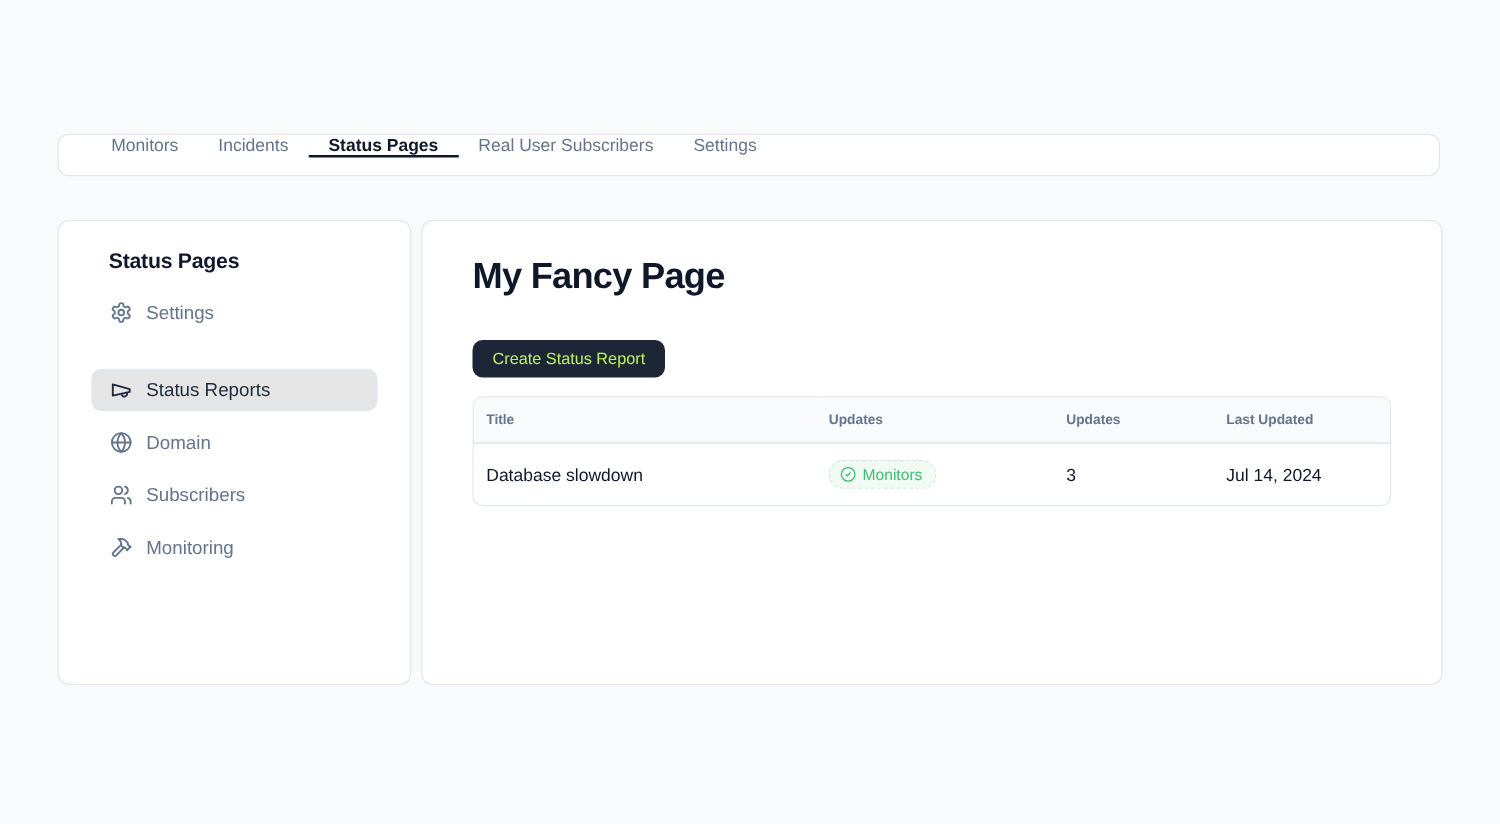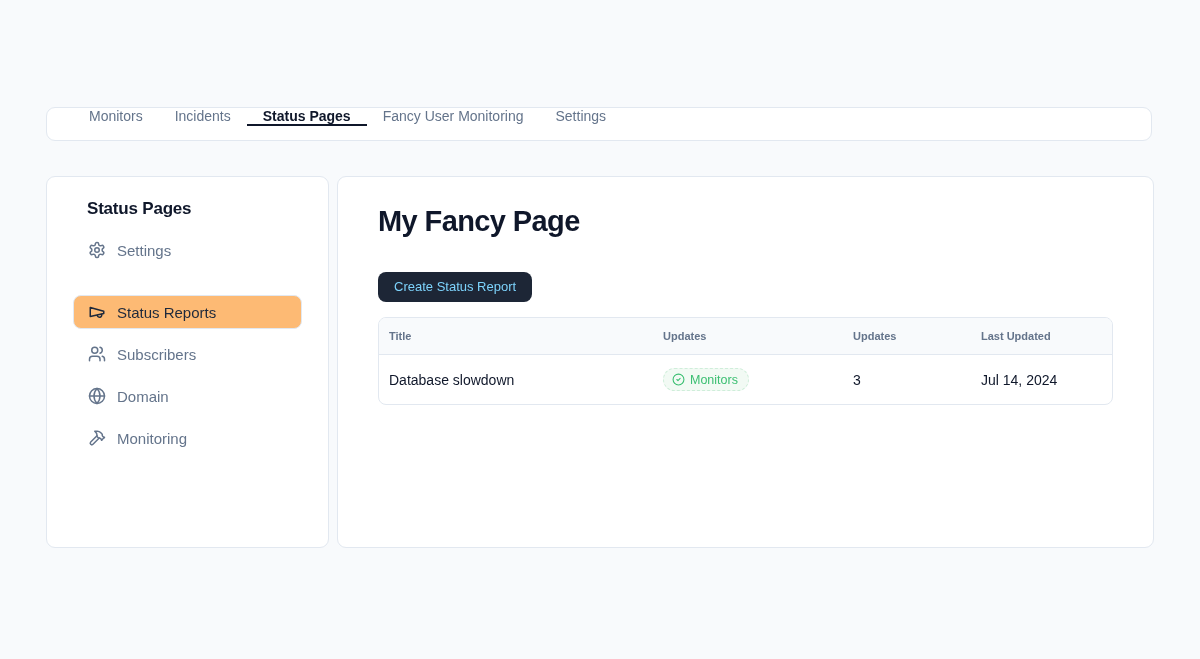--- a/index.html
+++ b/index.html
@@ -25,31 +25,31 @@
   .tab.active{color:var(--dark);font-weight:700;border-bottom-color:var(--dark);}
 
   
   .sidebar{position:absolute;left:46px;top:176px;width:283px;height:372px;
     padding:22px 26px;}
   .sidebar-title{font-size:17px;font-weight:700;color:var(--dark);
     margin:0 0 14px 14px;letter-spacing:-0.2px;}
   .side-item{display:flex;align-items:center;gap:11px;height:34px;
     padding:0 14px;margin-bottom:8px;border-radius:8px;font-size:15px;
     color:var(--muted);border:1px solid transparent;cursor:pointer;}
-  .side-item.active{background:#fdba74;border-color:var(--border);
+  .side-item.active{background:#e5e5e5;border-color:var(--border);
     color:var(--item-active);font-weight:500;margin-top:28px;}
   .side-item svg{flex:0 0 auto;}
 
   
   .main{position:absolute;left:337px;top:176px;width:817px;height:372px;
     padding:27px 40px;}
   .page-title{font-size:29px;font-weight:800;letter-spacing:-0.6px;
     color:var(--dark);line-height:1.2;}
   .create-btn{display:inline-flex;align-items:center;margin-top:33px;
-    height:30px;padding:0 16px;background:var(--btn);color:#7dd3fc;
+    height:30px;padding:0 16px;background:var(--btn);color:#bef264;
     font-size:13px;font-weight:500;font-family:inherit;
     border:none;border-radius:8px;cursor:pointer;}
   .table-wrap{margin-top:15px;border:1px solid var(--border);
     border-radius:8px;overflow:hidden;}
   table{width:100%;border-collapse:collapse;table-layout:fixed;}
   col.c-title{width:274px;} col.c-status{width:190px;} col.c-updates{width:128px;}
   thead th{background:var(--bg);height:37px;text-align:left;font-weight:700;
     font-size:11px;color:var(--muted);padding:0 0 0 10px;
     border-bottom:1px solid var(--border);}
   tbody td{height:49px;font-size:14px;color:var(--dark);padding:0 0 0 10px;}
@@ -60,21 +60,21 @@
     font-size:12.5px;font-weight:500;}
   .icon{display:inline-flex;}
 </style>
 </head>
 <body>
 
 <nav class="card topnav">
   <div class="tab">Monitors</div>
   <div class="tab">Incidents</div>
   <div class="tab active">Status Pages</div>
-  <div class="tab">Fancy User Monitoring</div>
+  <div class="tab">Real User Subscribers</div>
   <div class="tab">Settings</div>
 </nav>
 
 <aside class="card sidebar">
   <h2 class="sidebar-title">Status Pages</h2>
 
   <div class="side-item">
     <span class="icon">
       <svg width="18" height="18" viewBox="0 0 24 24" fill="none" stroke="currentColor" stroke-width="2" stroke-linecap="round" stroke-linejoin="round">
           <path d="M12.22 2h-.44a2 2 0 0 0-2 2v.18a2 2 0 0 1-1 1.73l-.43.25a2 2 0 0 1-2 0l-.15-.08a2 2 0 0 0-2.73.73l-.22.38a2 2 0 0 0 .73 2.73l.15.1a2 2 0 0 1 1 1.72v.51a2 2 0 0 1-1 1.74l-.15.09a2 2 0 0 0-.73 2.73l.22.38a2 2 0 0 0 2.73.73l.15-.08a2 2 0 0 1 2 0l.43.25a2 2 0 0 1 1 1.73V20a2 2 0 0 0 2 2h.44a2 2 0 0 0 2-2v-.18a2 2 0 0 1 1-1.73l.43-.25a2 2 0 0 1 2 0l.15.08a2 2 0 0 0 2.73-.73l.22-.39a2 2 0 0 0-.73-2.73l-.15-.08a2 2 0 0 1-1-1.74v-.5a2 2 0 0 1 1-1.74l.15-.09a2 2 0 0 0 .73-2.73l-.22-.38a2 2 0 0 0-2.73-.73l-.15.08a2 2 0 0 1-2 0l-.43-.25a2 2 0 0 1-1-1.73V4a2 2 0 0 0-2-2z"></path>
@@ -92,38 +92,38 @@
             <path d="M11.6 16.8a3 3 0 1 1-5.8-1.6"></path>
           </g>
         </svg>
     </span>
     <span>Status Reports</span>
   </div>
 
   <div class="side-item">
     <span class="icon">
       <svg width="18" height="18" viewBox="0 0 24 24" fill="none" stroke="currentColor" stroke-width="2" stroke-linecap="round" stroke-linejoin="round">
+          <circle cx="12" cy="12" r="10"></circle>
+          <path d="M12 2a14.5 14.5 0 0 0 0 20 14.5 14.5 0 0 0 0-20"></path>
+          <path d="M2 12h20"></path>
+        </svg>
+    </span>
+    <span>Domain</span>
+  </div>
+
+  <div class="side-item">
+    <span class="icon">
+      <svg width="18" height="18" viewBox="0 0 24 24" fill="none" stroke="currentColor" stroke-width="2" stroke-linecap="round" stroke-linejoin="round">
           <path d="M16 21v-2a4 4 0 0 0-4-4H6a4 4 0 0 0-4 4v2"></path>
           <circle cx="9" cy="7" r="4"></circle>
           <path d="M22 21v-2a4 4 0 0 0-3-3.87"></path>
           <path d="M16 3.13a4 4 0 0 1 0 7.75"></path>
         </svg>
     </span>
     <span>Subscribers</span>
-  </div>
-
-  <div class="side-item">
-    <span class="icon">
-      <svg width="18" height="18" viewBox="0 0 24 24" fill="none" stroke="currentColor" stroke-width="2" stroke-linecap="round" stroke-linejoin="round">
-          <circle cx="12" cy="12" r="10"></circle>
-          <path d="M12 2a14.5 14.5 0 0 0 0 20 14.5 14.5 0 0 0 0-20"></path>
-          <path d="M2 12h20"></path>
-        </svg>
-    </span>
-    <span>Domain</span>
   </div>
 
   <div class="side-item">
     <span class="icon">
       <svg width="18" height="18" viewBox="0 0 24 24" fill="none" stroke="currentColor" stroke-width="2" stroke-linecap="round" stroke-linejoin="round">
           <path d="m15 12-8.373 8.373a1 1 0 1 1-3-3L12 9"></path>
           <path d="m18 15 4-4"></path>
           <path d="m21.5 11.5-1.914-1.914A2 2 0 0 1 19 8.172V7l-2.26-2.26a6 6 0 0 0-4.202-1.756L9 2.96l.92.82A6.18 6.18 0 0 1 12 8.4V10l2 2h1.172a2 2 0 0 1 1.414.586L18.5 14.5"></path>
         </svg>
     </span>

